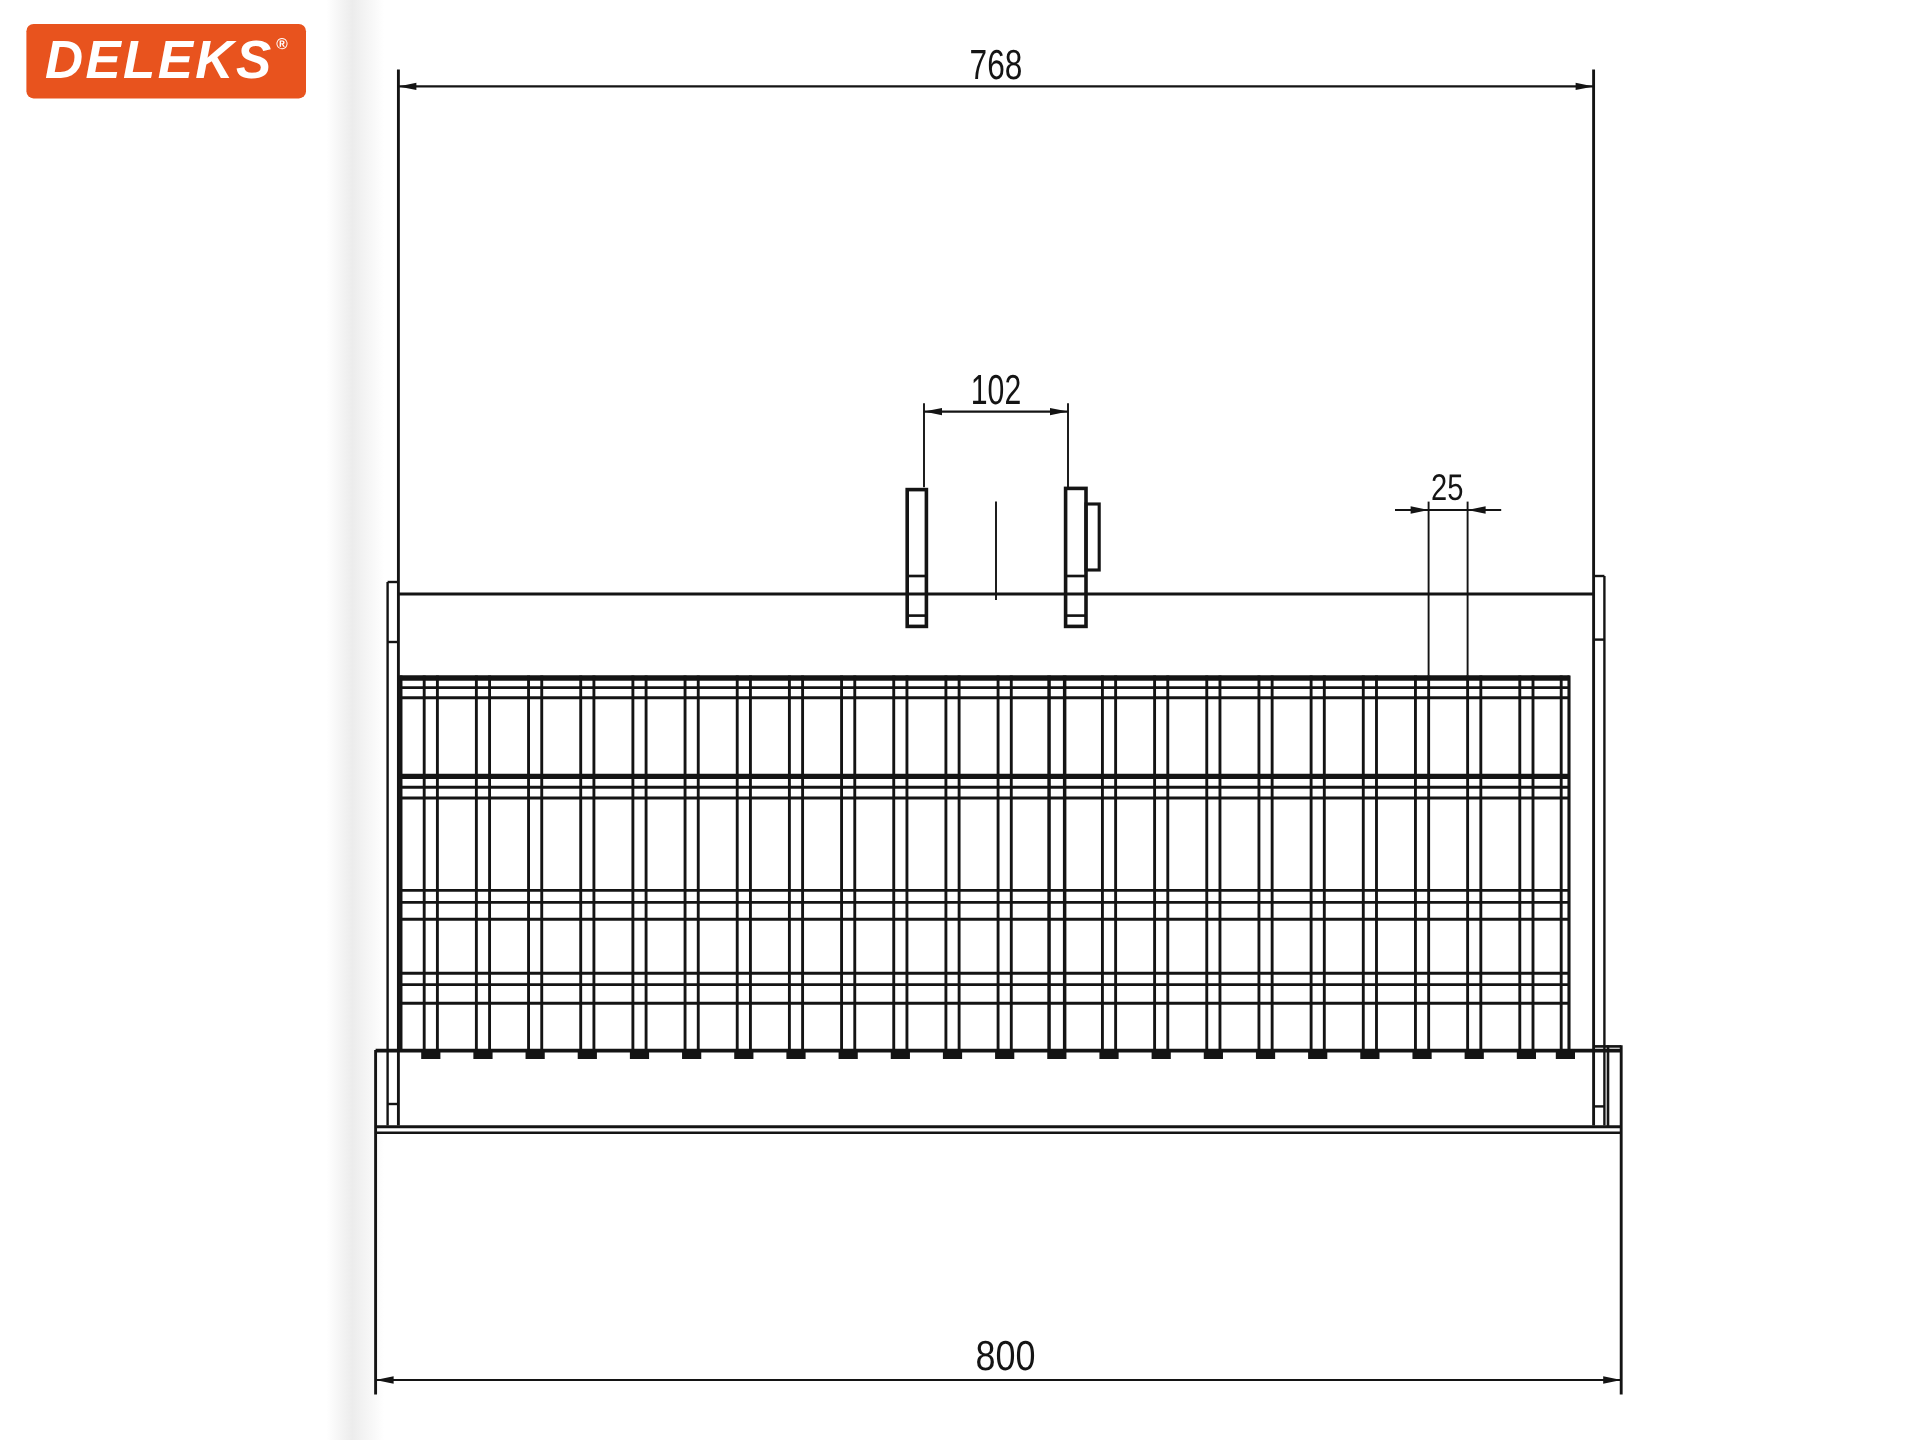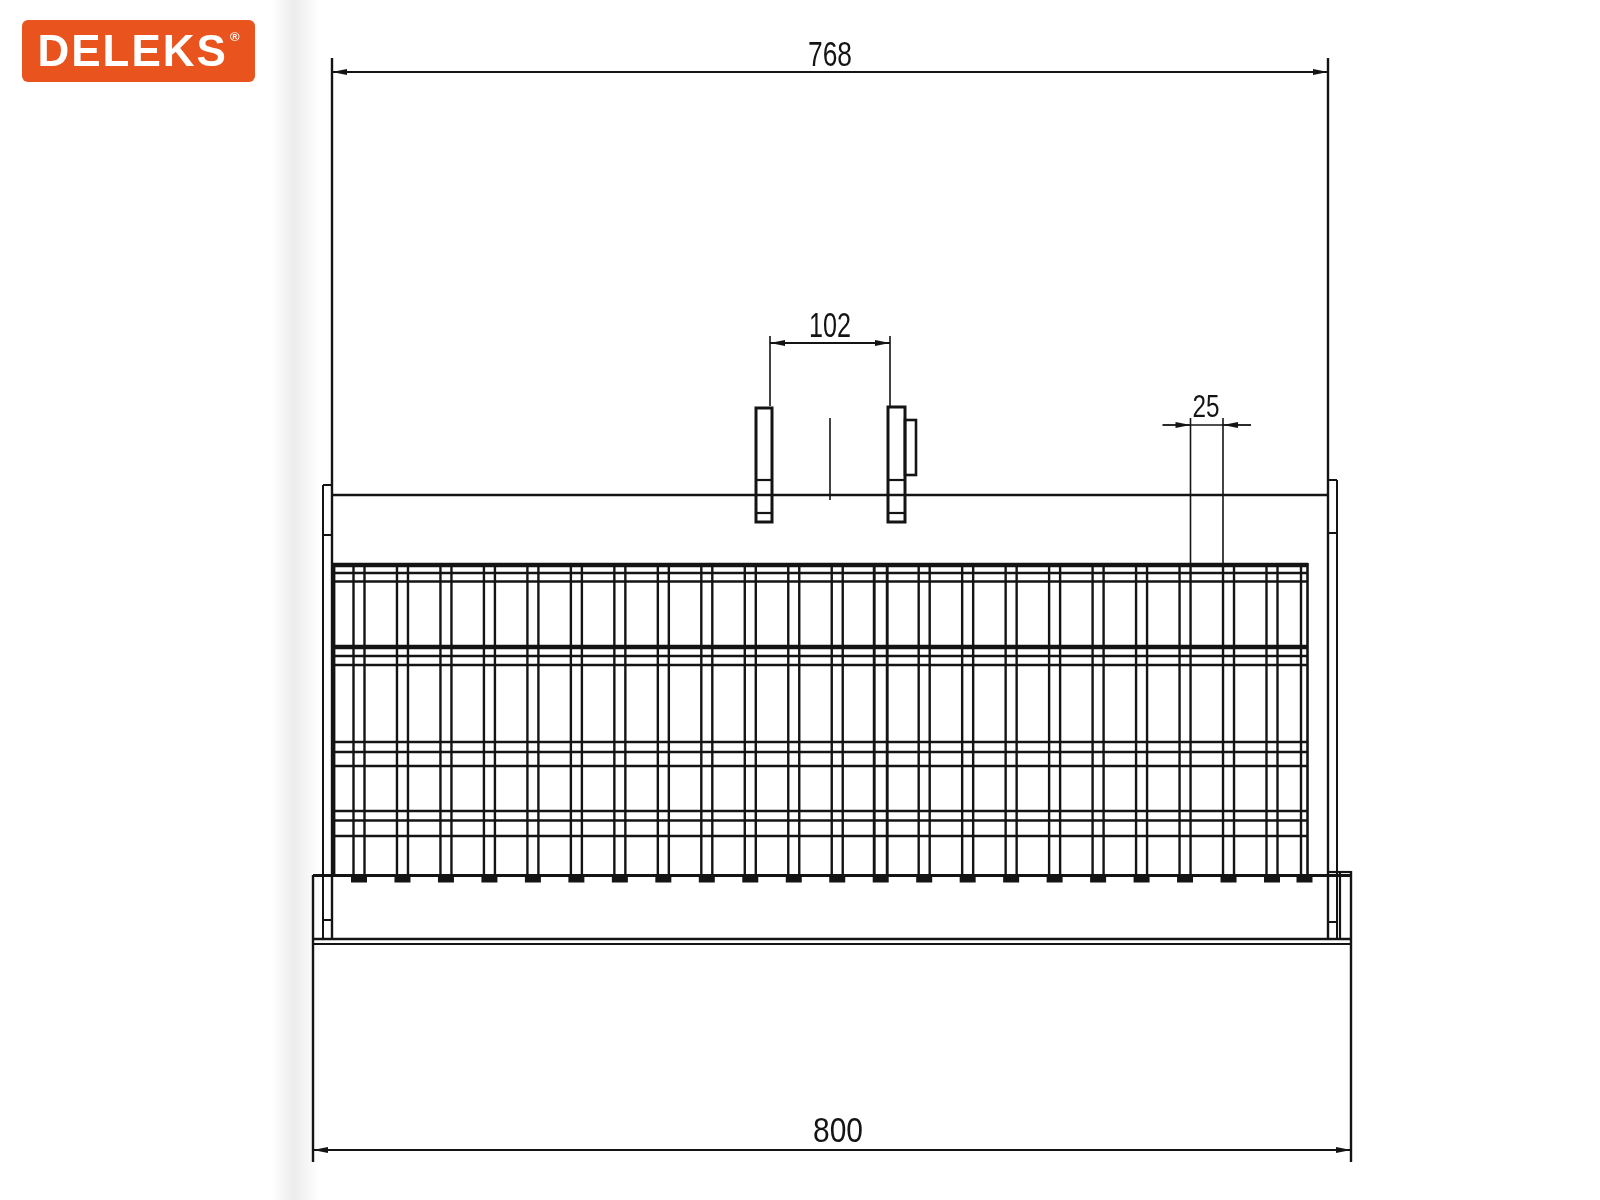--- a/index.html
+++ b/index.html
@@ -1,21 +1,21 @@
 <!DOCTYPE html>
 <html><head>
 <meta charset="utf-8">
 <style>
   html,body{margin:0;padding:0;background:#ffffff;}
   #stage{position:relative;width:1600px;height:1200px;background:#ffffff;overflow:hidden;
          font-family:"Liberation Sans", sans-serif;}
   #dwg{position:absolute;left:0;top:0;}
   #dwg text{font-family:"Liberation Sans", sans-serif;}
   .logo{position:absolute;left:22px;top:20px;width:233px;height:62px;border-radius:6px;
-        display:flex;align-items:center;justify-content:center;}
+        display:flex;align-items:center;justify-content:center;font-style:italic;}
   .logo-text{color:#fff;font-weight:700;font-size:44px;letter-spacing:2px;
              transform:scaleY(1.02);line-height:1;}
   .logo-reg{color:#fff;font-size:13px;font-weight:700;align-self:flex-start;margin-top:9px;margin-left:2px;}
 </style>
 </head>
 <body>
 
 <div id="stage">
 
   <svg id="dwg" width="1600" height="1200" viewBox="0 0 1600 1200">

